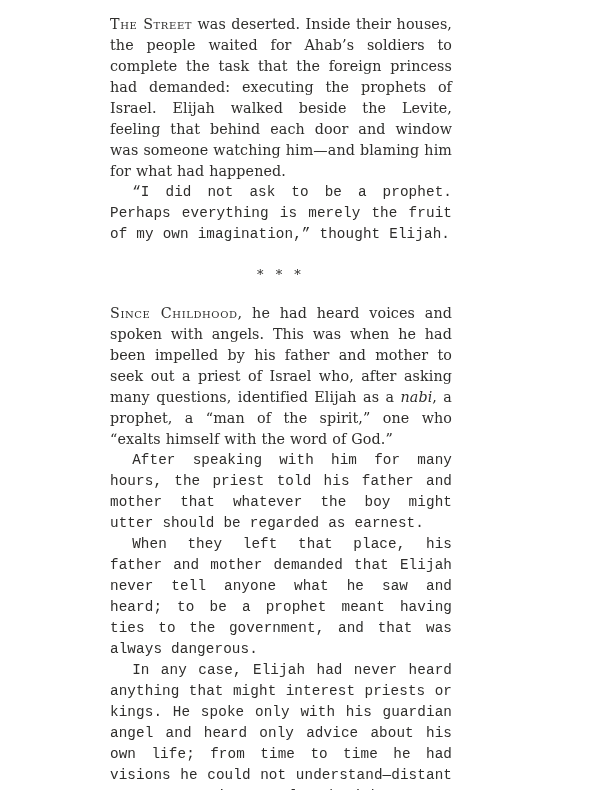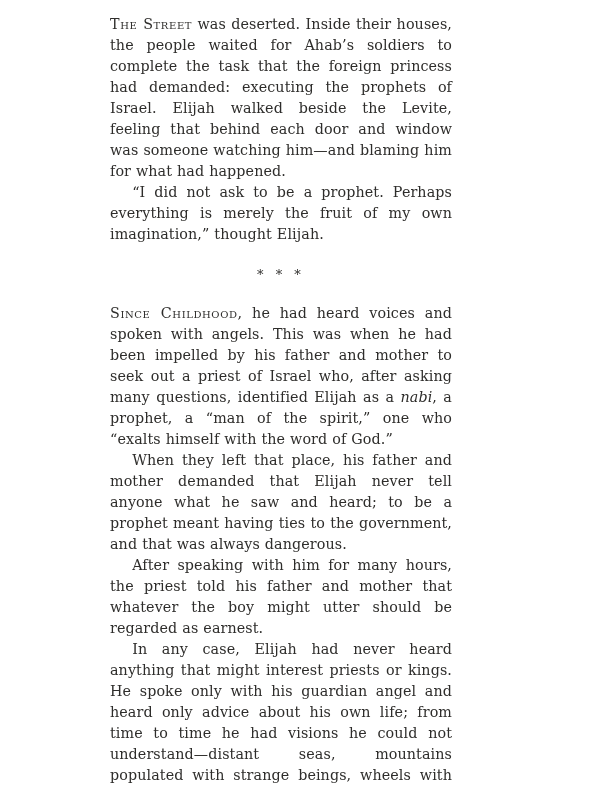--- a/index.html
+++ b/index.html
@@ -24,20 +24,21 @@
   p.body-text {
     margin: 0;
     font-size: 14.3px;
     line-height: 21px;
     text-align: justify;
     letter-spacing: 0.1px;
     word-spacing: 0.3px;
   }
   p.body-text.indent {
     text-indent: 1.55em;
+    font-family: Liberation Mono, monospace;
   }
   .smallcaps {
     font-variant: small-caps;
     letter-spacing: 0.6px;
   }
   .section-break {
     text-align: center;
     font-size: 13px;
     line-height: 21px;
     margin: 19px 0 18px 0;
@@ -54,21 +55,21 @@
 
   <p class="body-text"><span class="smallcaps">The Street</span><span> was deserted. Inside their houses, the people waited for Ahab’s soldiers to complete the task that the foreign princess had demanded: executing the prophets of Israel. Elijah walked beside the Levite, feeling that behind each door and window was someone watching him—and blaming him for what had happened.</span></p>
 
   <p class="body-text indent">“I did not ask to be a prophet. Perhaps everything is merely the fruit of my own imagination,” thought Elijah.</p>
 
 
   <div class="section-break">* * *</div>
 
   <p class="body-text"><span class="smallcaps">Since Childhood</span><span>, he had heard voices and spoken with angels. This was when he had been impelled by his father and mother to seek out a priest of Israel who, after asking many questions, identified Elijah as a </span><em class="term">nabi</em><span>, a prophet, a “man of the spirit,” one who “exalts himself with the word of God.”</span></p>
 
+  <p class="body-text indent">After speaking with him for many hours, the priest told his father and mother that whatever the boy might utter should be regarded as earnest.</p>
+
   <p class="body-text indent">When they left that place, his father and mother demanded that Elijah never tell anyone what he saw and heard; to be a prophet meant having ties to the government, and that was always dangerous.</p>
-
-  <p class="body-text indent">After speaking with him for many hours, the priest told his father and mother that whatever the boy might utter should be regarded as earnest.</p>
 
   <p class="body-text indent">In any case, Elijah had never heard anything that might interest priests or kings. He spoke only with his guardian angel and heard only advice about his own life; from time to time he had visions he could not understand—distant seas, mountains populated with strange beings, wheels with wings and eyes. As soon as the visions disappeared, he—obedient to his father and mother—made every effort to forget them as rapidly as possible.</p>
 
   <p class="body-text indent">For this reason, the voices and visions became more and more infrequent. His father and mother were pleased, and they did not raise the matter again. When he came of an age to sustain himself, they lent him money to open a small carpentry shop.</p>
 
 </div>
 
 </body></html>

